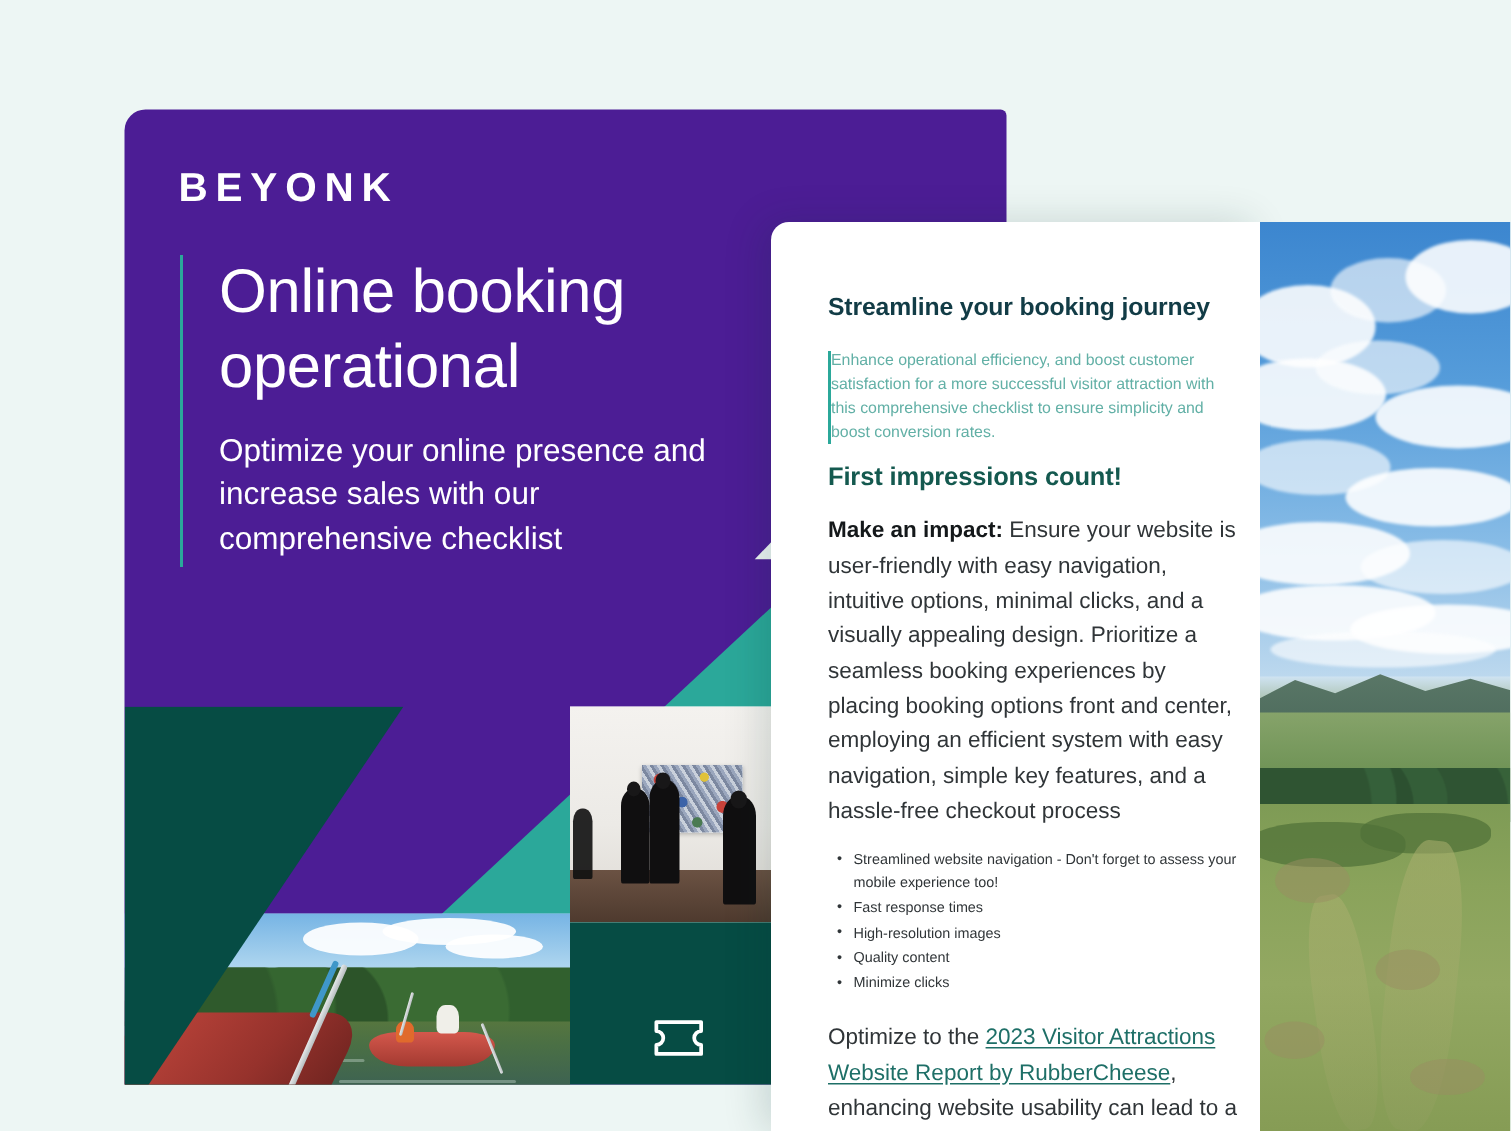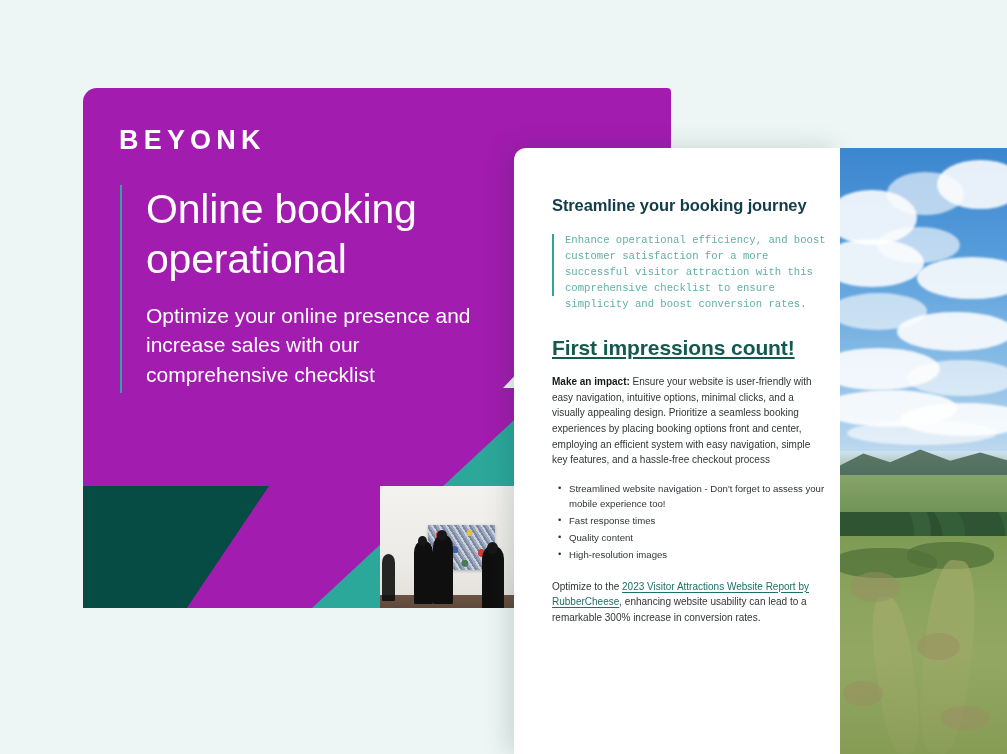--- a/index.html
+++ b/index.html
@@ -22,24 +22,24 @@
     width: 1007px;
     height: 754px;
     background: #edf6f4;
     overflow: hidden;
   }
 
   
   #brand-card {
     position: absolute;
     left: 83px;
-    top: 88px;
+    top: 73px;
     width: 588px;
-    height: 520px;
-    background: #a21caf;
+    height: 650px;
+    background: #4c1d95;
     border-top-left-radius: 14px;
     border-top-right-radius: 4px;
     overflow: hidden;
   }
 
   
   .wedge-teal {
     position: absolute;
     left: 0; top: 0;
     width: 588px;
@@ -261,48 +261,46 @@
   .doc-h1 {
     color: #123c46;
     font-size: 16.5px;
     font-weight: 700;
     line-height: 1.44;
     margin: 0 0 14px 0;
     letter-spacing: -0.1px;
   }
   .quote-wrap {
     position: relative;
-    padding-left: 13px;
-    margin: 0 0 24px 0;
-    font-family: Liberation Mono, monospace;
+    padding-left: 2px;
+    margin: 0 0 12px 0;
   }
   .quote-bar {
     position: absolute;
     left: 0; top: 2px;
     width: 2px;
     height: 62px;
     background: #2ba89a;
   }
   .quote-text {
     color: #62b0a6;
     font-size: 10.6px;
     line-height: 1.52;
     margin: 0;
   }
   .doc-h2 {
     color: #14594f;
-    font-size: 21px;
+    font-size: 17px;
     font-weight: 700;
     margin: 0 0 14px 0;
     letter-spacing: -0.1px;
-    text-decoration: underline;
   }
   .doc-p {
     color: #303538;
-    font-size: 10px;
+    font-size: 15px;
     line-height: 1.56;
     margin: 0 0 14px 0;
   }
   .doc-p b { color: #14181a; font-weight: 700; }
   .doc-list {
     margin: 0 0 16px 0;
     padding: 0 0 0 17px;
     list-style: none;
   }
   .doc-list li {
@@ -449,22 +447,23 @@
       </div>
 
       <h2 class="doc-h2">First impressions count!</h2>
 
       <p class="doc-p"><b>Make an impact:</b><span> Ensure your website is user-friendly with easy navigation, intuitive options, minimal clicks, and a visually appealing design. Prioritize a seamless booking experiences by placing booking options front and center, employing an efficient system with easy navigation, simple key features, and a hassle-free checkout process</span></p>
 
 
       <ul class="doc-list">
         <li>Streamlined website navigation - Don't forget to assess your mobile experience too!</li>
         <li>Fast response times</li>
+        <li>High-resolution images</li>
         <li>Quality content</li>
-        <li>High-resolution images</li>
+        <li>Minimize clicks</li>
       </ul>
 
       <p class="doc-p"><span>Optimize to the </span><a class="doc-link" href="#">2023 Visitor Attractions Website Report by RubberCheese</a><span>, enhancing website usability can lead to a remarkable 300% increase in conversion rates.</span></p>
 
     </div>
   </div>
 
   <div id="photo-landscape">
     <div class="ls-sky"></div>
     <div class="ls-cloud" style="left:-8%;top:7%;width:54%;height:9%;"></div>

